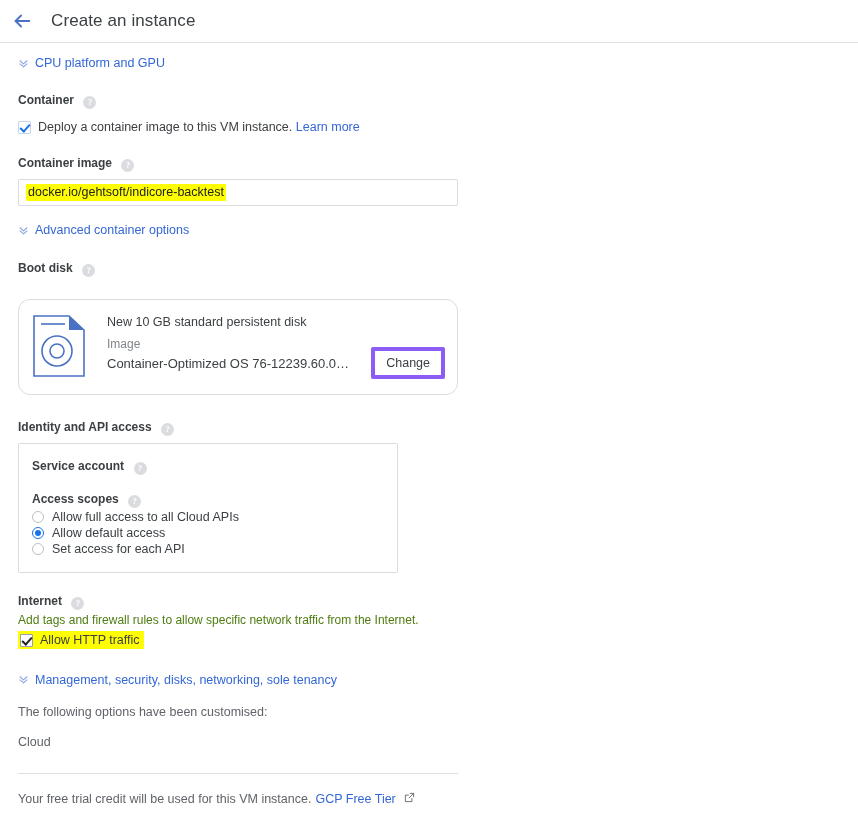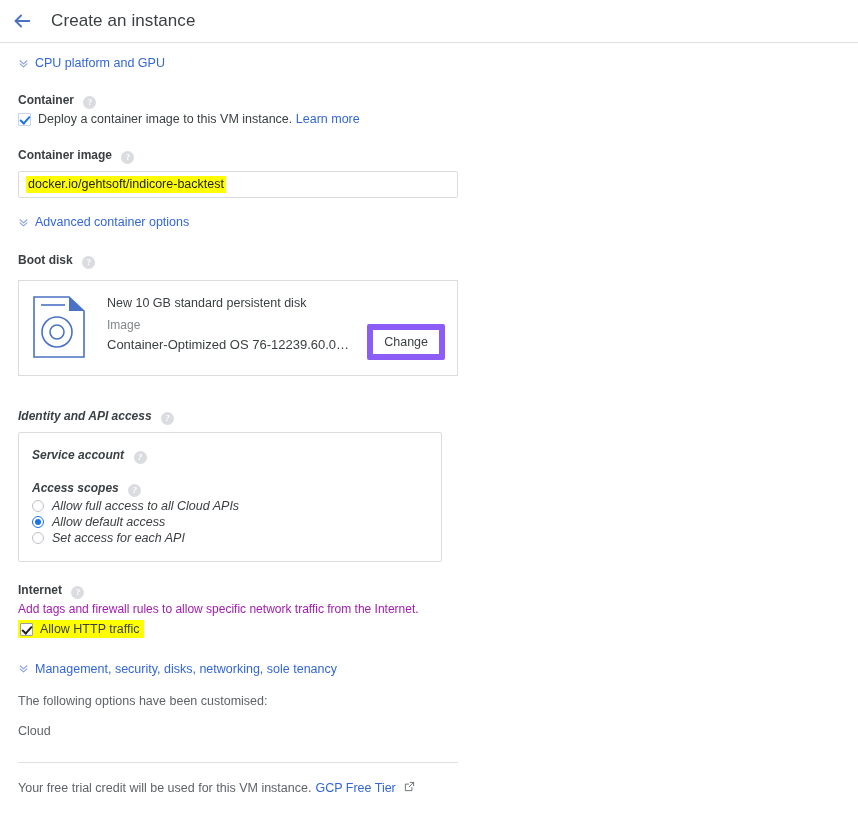--- a/index.html
+++ b/index.html
@@ -108,21 +108,21 @@
     line-height: 16px;
   }
 
   
   .row-cpu { padding-top: 12px; }
   .block-container { margin-top: 19px; }
   .checkline {
     display: flex;
     align-items: center;
     font-size: 12.5px;
-    margin-top: 3px;
+    margin-top: 11px;
   }
   .checkline .lbl { margin-left: 7px; color: #3c4043; }
 
   
   .cb {
     width: 13px;
     height: 13px;
     box-sizing: border-box;
     border: 1px solid #9aa0a6;
     border-radius: 1px;
@@ -194,55 +194,55 @@
   }
   .hl-text {
     background: #ffff00;
     padding: 1px 2px;
     display: inline-block;
     line-height: 15px;
   }
 
   
   .card {
-    margin-top: 11px;
+    margin-top: 22px;
     width: 440px;
     border: 1px solid #dadce0;
-    border-radius: 0;
+    border-radius: 12px;
     box-sizing: border-box;
     background: #fff;
     position: relative;
   }
   .bootdisk-inner {
     display: flex;
     align-items: flex-start;
     padding: 13px 12px 13px 14px;
   }
   .bd-icon { flex: none; margin-top: 2px; }
   .bd-text { margin-left: 22px; flex: 1; }
   .bd-line1 { font-size: 12.5px; color: #3c4043; line-height: 18px; }
   .bd-line2 { font-size: 12px; color: #80868b; line-height: 18px; margin-top: 4px; }
   .bd-line3 { font-size: 13px; color: #3c4043; line-height: 18px; margin-top: 2px; }
   .btn-outline {
     font-family: "Liberation Sans", sans-serif;
     font-size: 12.5px;
     color: #3c4043;
     background: #fff;
-    border: 6px solid #8b5cf6;
+    border: 4px solid #8b5cf6;
     border-radius: 2px;
     padding: 5px 11px;
     cursor: pointer;
     align-self: flex-end;
     margin-bottom: 2px;
   }
 
   
   .identity-card {
     margin-top: 7px;
-    width: 424px;
+    width: 380px;
     border: 1px solid #dadce0;
     border-radius: 2px;
     box-sizing: border-box;
     background: #fff;
     padding: 12px 13px 16px 13px;
   }
   .select-ul {
     margin-top: 4px;
     width: 100%;
     box-sizing: border-box;
@@ -263,21 +263,21 @@
     border-right: 4px solid transparent;
     border-top: 5px solid #9aa0a6;
     margin-right: 5px;
   }
   .scopes-wrap { margin-top: 14px; }
 
   
   .fw-wrap { margin-top: 18px; }
   .fw-desc {
     font-size: 12px;
-    color: #a21caf;
+    color: #4d7c0f;
     margin-top: 2px;
     line-height: 16px;
   }
   .hl-row {
     display: inline-flex;
     align-items: center;
     background: #ffff00;
     padding: 2px 4px 2px 2px;
     margin-top: 3px;
   }
@@ -396,21 +396,21 @@
           <div class="bd-text">
             <div class="bd-line1">New 10 GB standard persistent disk</div>
             <div class="bd-line2">Image</div>
             <div class="bd-line3">Container-Optimized OS 76-12239.60.0…</div>
           </div>
           <button class="btn-outline">Change</button>
         </div>
       </div>
     </div>
 
-    <div style="margin-top:30px;font-style:italic;">
+    <div style="margin-top:22px;">
       <span class="section-label">Identity and API access</span>
       <span class="helpicon">?</span>
       <div class="identity-card">
         <span class="section-label">Service account</span>
         <span class="helpicon">?</span>
 
         <div class="scopes-wrap">
           <span class="section-label">Access scopes</span>
           <span class="helpicon">?</span>
 

